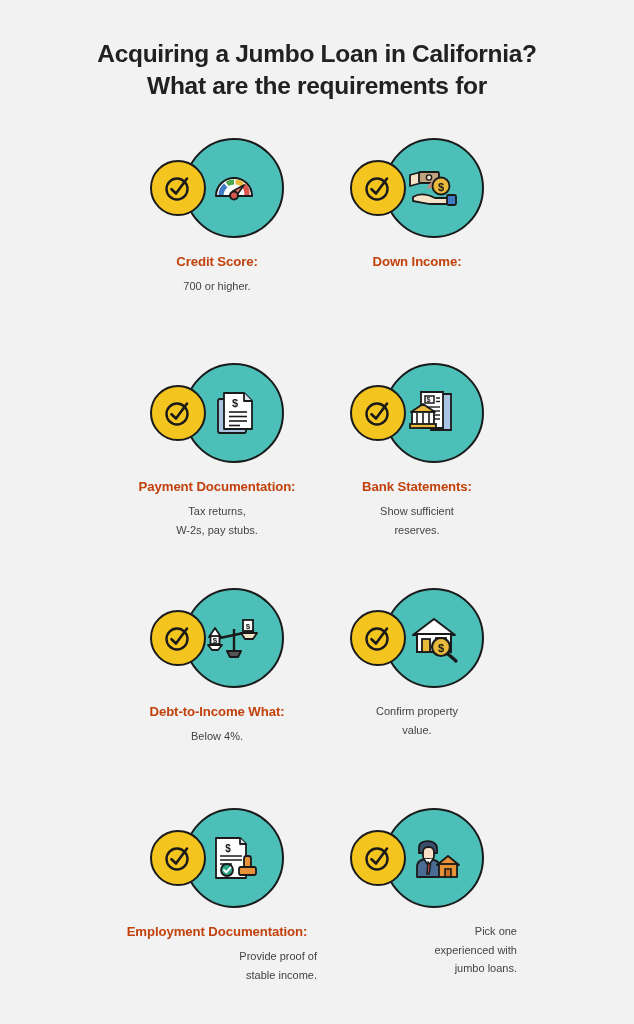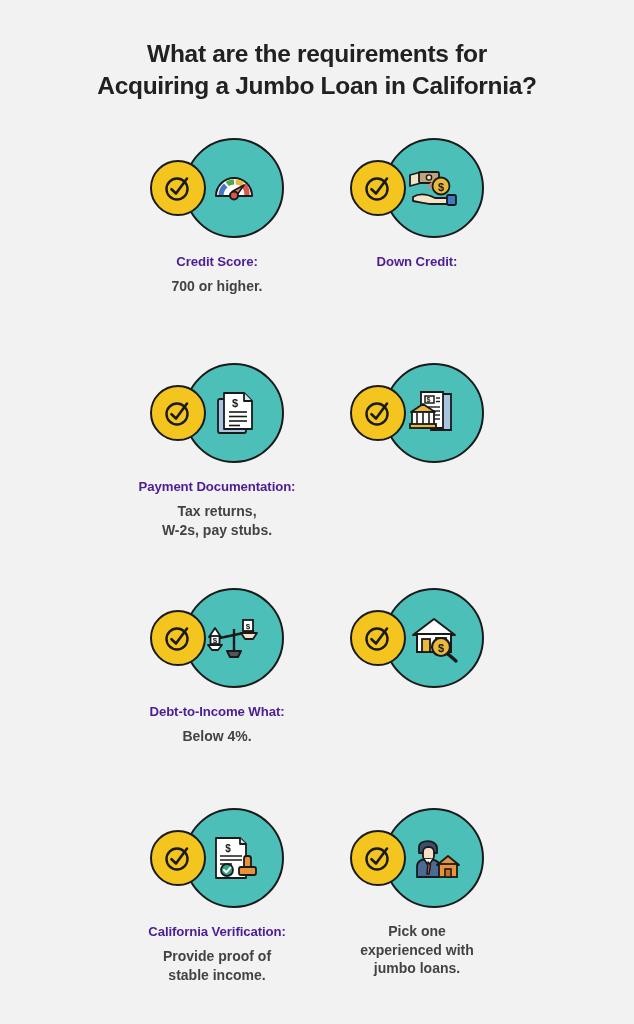--- a/index.html
+++ b/index.html
@@ -93,40 +93,40 @@
   }
 
   
   .caption {
     text-align: center;
     width: 200px;
   }
   .cap-head {
     font-size: 13.2px;
     font-weight: bold;
-    color: #4c1d95;
+    color: #c2410c;
     line-height: 19px;
     letter-spacing: -0.1px;
     margin-bottom: 6px;
   }
   .cap-body {
-    font-size: 14px;
+    font-size: 11px;
     color: #434343;
     line-height: 18.5px;
-    font-weight: bold;
+    font-weight: normal;
   }
 </style>
 </head>
 <body>
 
 <div class="infographic">
 
   <div class="title-block">
+    <span class="title-line">Acquiring a Jumbo Loan in California?</span>
     <span class="title-line">What are the requirements for</span>
-    <span class="title-line">Acquiring a Jumbo Loan in California?</span>
   </div>
 
   <div class="grid">
 
     <div class="cell row-1">
       <div class="badge">
         <div class="teal-disc">
           <svg width="56" height="56" viewBox="0 0 56 56">
             <path d="M10 36 A18 18 0 0 1 46 36 Z" fill="#FFFFFF" stroke="#1A1A1A" stroke-width="2" stroke-linejoin="round"></path>
             <path d="M12.5 35 A15.5 15.5 0 0 1 18 23.5 L21.5 27.5 A10.5 10.5 0 0 0 17.6 35 Z" fill="#3E7BC4"></path>
@@ -165,21 +165,21 @@
           </svg>
         </div>
         <div class="check-disc">
           <svg width="34" height="34" viewBox="0 0 34 34">
             <circle cx="16" cy="18" r="10.5" fill="none" stroke="#1A1A1A" stroke-width="2.4"></circle>
             <path d="M10.5 18.2 L15 22.5 L26 7.5" fill="none" stroke="#1A1A1A" stroke-width="2.6" stroke-linecap="round" stroke-linejoin="round"></path>
           </svg>
         </div>
       </div>
       <div class="caption">
-        <div class="cap-head">Down Credit:</div>
+        <div class="cap-head">Down Income:</div>
       </div>
     </div>
 
     <div class="cell row-1">
       <div class="badge">
         <div class="teal-disc">
           <svg width="56" height="56" viewBox="0 0 56 56">
             <rect x="12" y="14" width="28" height="34" rx="2" fill="#A8C4E0" stroke="#1A1A1A" stroke-width="1.8"></rect>
             <path d="M18 8 L38 8 L46 16 L46 44 L18 44 Z" fill="#FFFFFF" stroke="#1A1A1A" stroke-width="1.8" stroke-linejoin="round"></path>
             <path d="M38 8 L38 16 L46 16" fill="#DCE6EE" stroke="#1A1A1A" stroke-width="1.8" stroke-linejoin="round"></path>
@@ -227,20 +227,23 @@
           </svg>
         </div>
         <div class="check-disc">
           <svg width="34" height="34" viewBox="0 0 34 34">
             <circle cx="16" cy="18" r="10.5" fill="none" stroke="#1A1A1A" stroke-width="2.4"></circle>
             <path d="M10.5 18.2 L15 22.5 L26 7.5" fill="none" stroke="#1A1A1A" stroke-width="2.6" stroke-linecap="round" stroke-linejoin="round"></path>
           </svg>
         </div>
       </div>
       <div class="caption">
+        <div class="cap-head">Bank Statements:</div>
+        <div class="cap-body" style="white-space: pre-line;">Show sufficient
+reserves.</div>
       </div>
     </div>
 
     <div class="cell row-2">
       <div class="badge">
         <div class="teal-disc">
           <svg width="58" height="58" viewBox="0 0 58 58">
             <line x1="29" y1="20" x2="29" y2="42" stroke="#1A1A1A" stroke-width="2.4"></line>
             <path d="M10 30 L48 22" stroke="#1A1A1A" stroke-width="2.4" stroke-linecap="round"></path>
             <path d="M22 42 L36 42 L33 48 L25 48 Z" fill="#555555" stroke="#1A1A1A" stroke-width="2" stroke-linejoin="round"></path>
@@ -280,20 +283,22 @@
           </svg>
         </div>
         <div class="check-disc">
           <svg width="34" height="34" viewBox="0 0 34 34">
             <circle cx="16" cy="18" r="10.5" fill="none" stroke="#1A1A1A" stroke-width="2.4"></circle>
             <path d="M10.5 18.2 L15 22.5 L26 7.5" fill="none" stroke="#1A1A1A" stroke-width="2.6" stroke-linecap="round" stroke-linejoin="round"></path>
           </svg>
         </div>
       </div>
       <div class="caption">
+        <div class="cap-body" style="white-space: pre-line;">Confirm property
+value.</div>
       </div>
     </div>
 
     <div class="cell row-3">
       <div class="badge">
         <div class="teal-disc">
           <svg width="56" height="56" viewBox="0 0 56 56">
             <path d="M10 8 L34 8 L40 14 L40 48 L10 48 Z" fill="#FFFFFF" stroke="#1A1A1A" stroke-width="1.8" stroke-linejoin="round"></path>
             <path d="M34 8 L34 14 L40 14" fill="#DCE6EE" stroke="#1A1A1A" stroke-width="1.8" stroke-linejoin="round"></path>
             <text x="22" y="22" font-size="10" font-weight="bold" fill="#1A1A1A" text-anchor="middle" font-family="Liberation Sans, sans-serif">$</text>
@@ -307,22 +312,22 @@
           </svg>
         </div>
         <div class="check-disc">
           <svg width="34" height="34" viewBox="0 0 34 34">
             <circle cx="16" cy="18" r="10.5" fill="none" stroke="#1A1A1A" stroke-width="2.4"></circle>
             <path d="M10.5 18.2 L15 22.5 L26 7.5" fill="none" stroke="#1A1A1A" stroke-width="2.6" stroke-linecap="round" stroke-linejoin="round"></path>
           </svg>
         </div>
       </div>
       <div class="caption">
-        <div class="cap-head">California Verification:</div>
-        <div class="cap-body" style="white-space: pre-line;">Provide proof of
+        <div class="cap-head">Employment Documentation:</div>
+        <div class="cap-body" style="white-space: pre-line; text-align: right;">Provide proof of
 stable income.</div>
       </div>
     </div>
 
     <div class="cell row-3">
       <div class="badge">
         <div class="teal-disc">
           <svg width="58" height="58" viewBox="0 0 58 58">
             <path d="M14 18 C14 10 32 10 32 19 L32 24 L14 24 Z" fill="#3A4E6E" stroke="#1A1A1A" stroke-width="1.8" stroke-linejoin="round"></path>
             <rect x="18" y="18" width="11" height="14" rx="5" fill="#F8DFC8" stroke="#1A1A1A" stroke-width="1.8"></rect>
@@ -335,20 +340,20 @@
           </svg>
         </div>
         <div class="check-disc">
           <svg width="34" height="34" viewBox="0 0 34 34">
             <circle cx="16" cy="18" r="10.5" fill="none" stroke="#1A1A1A" stroke-width="2.4"></circle>
             <path d="M10.5 18.2 L15 22.5 L26 7.5" fill="none" stroke="#1A1A1A" stroke-width="2.6" stroke-linecap="round" stroke-linejoin="round"></path>
           </svg>
         </div>
       </div>
       <div class="caption">
-        <div class="cap-body" style="white-space: pre-line;">Pick one
+        <div class="cap-body" style="white-space: pre-line; text-align: right;">Pick one
 experienced with
 jumbo loans.</div>
       </div>
     </div>
 
   </div>
 </div>
 
 </body></html>

